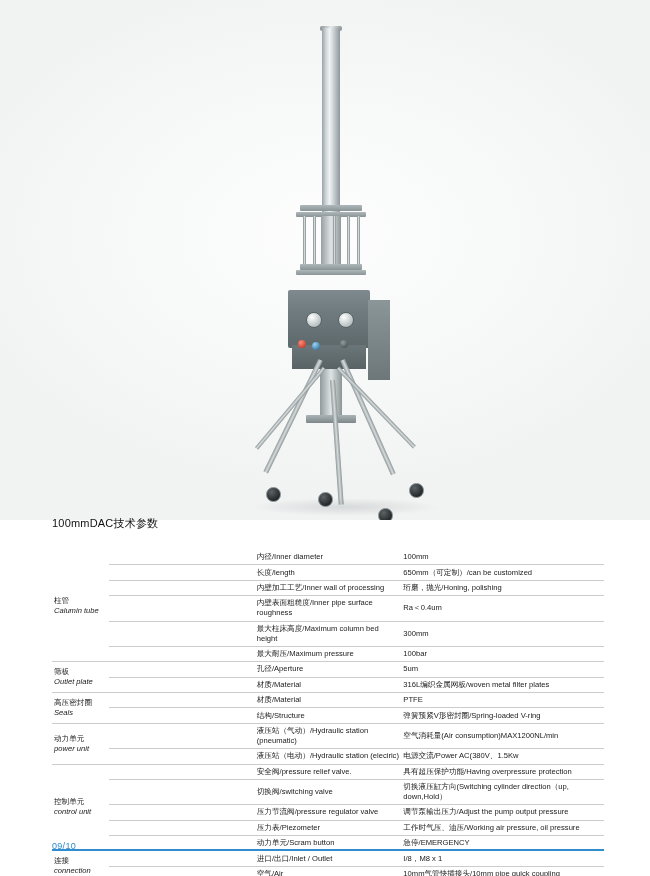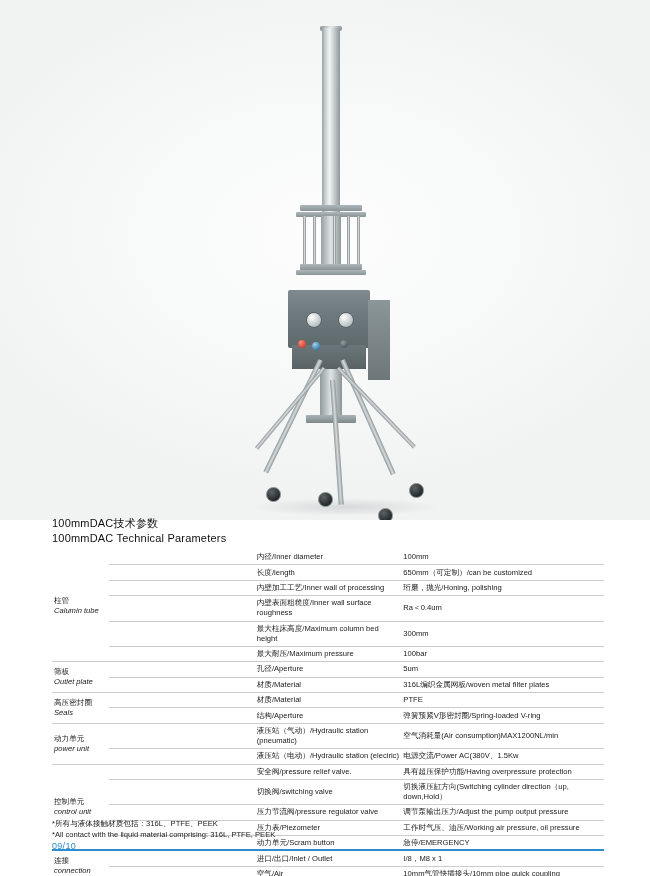--- a/index.html
+++ b/index.html
@@ -296,21 +296,20 @@
       <div class="shadow"></div>
       <div class="caster c1"></div>
       <div class="caster c2"></div>
       <div class="caster c3"></div>
       <div class="caster c4"></div>
     </div>
   </div>
 
   <div class="titles">
     <div class="title-cn">100mmDAC技术参数</div>
-    <div class="title-en">100mmDAC Technical Parameters</div>
   </div>
 
   <table class="spec">
     <tbody>
 
       <tr>
         <td class="col-group" rowspan="6">
           <span class="grp-cn">柱管</span>
           <span class="grp-en">Calumin tube</span>
         </td>
@@ -319,21 +318,21 @@
       </tr>
       <tr>
         <td class="col-item">长度/length</td>
         <td class="col-val">650mm（可定制）/can be customized</td>
       </tr>
       <tr>
         <td class="col-item">内壁加工工艺/Inner wall of processing</td>
         <td class="col-val">珩磨，抛光/Honing, polishing</td>
       </tr>
       <tr>
-        <td class="col-item">内壁表面粗糙度/Inner wall surface roughness</td>
+        <td class="col-item">内壁表面粗糙度/Inner pipe surface roughness</td>
         <td class="col-val">Ra＜0.4um</td>
       </tr>
       <tr>
         <td class="col-item">最大柱床高度/Maximum column bed height</td>
         <td class="col-val">300mm</td>
       </tr>
       <tr>
         <td class="col-item">最大耐压/Maximum pressure</td>
         <td class="col-val">100bar</td>
       </tr>
@@ -353,21 +352,21 @@
 
       <tr>
         <td class="col-group" rowspan="2">
           <span class="grp-cn">高压密封圈</span>
           <span class="grp-en">Seals</span>
         </td>
         <td class="col-item">材质/Material</td>
         <td class="col-val">PTFE</td>
       </tr>
       <tr>
-        <td class="col-item">结构/Aperture</td>
+        <td class="col-item">结构/Structure</td>
         <td class="col-val">弹簧预紧V形密封圈/Spring-loaded V-ring</td>
       </tr>
 
       <tr>
         <td class="col-group" rowspan="2">
           <span class="grp-cn">动力单元</span>
           <span class="grp-en">power unit</span>
         </td>
         <td class="col-item">液压站（气动）/Hydraulic station (pneumatic)</td>
         <td class="col-val">空气消耗量(Air consumption)MAX1200NL/min</td>
@@ -410,21 +409,17 @@
         <td class="col-item">进口/出口/Inlet / Outlet</td>
         <td class="col-val">I/8，M8 x 1</td>
       </tr>
       <tr class="no-rule">
         <td class="col-item">空气/Air</td>
         <td class="col-val">10mm气管快插接头/10mm pipe quick coupling</td>
       </tr>
     </tbody>
   </table>
 
-  <div class="notes">
-    <div>*所有与液体接触材质包括：316L、PTFE、PEEK</div>
-    <div>*All contact with the liquid material comprising: 316L, PTFE, PEEK</div>
-  </div>
 
   <div class="footer-rule"></div>
   <div class="page-num">09/10</div>
 
 </div>
 
 </body></html>

